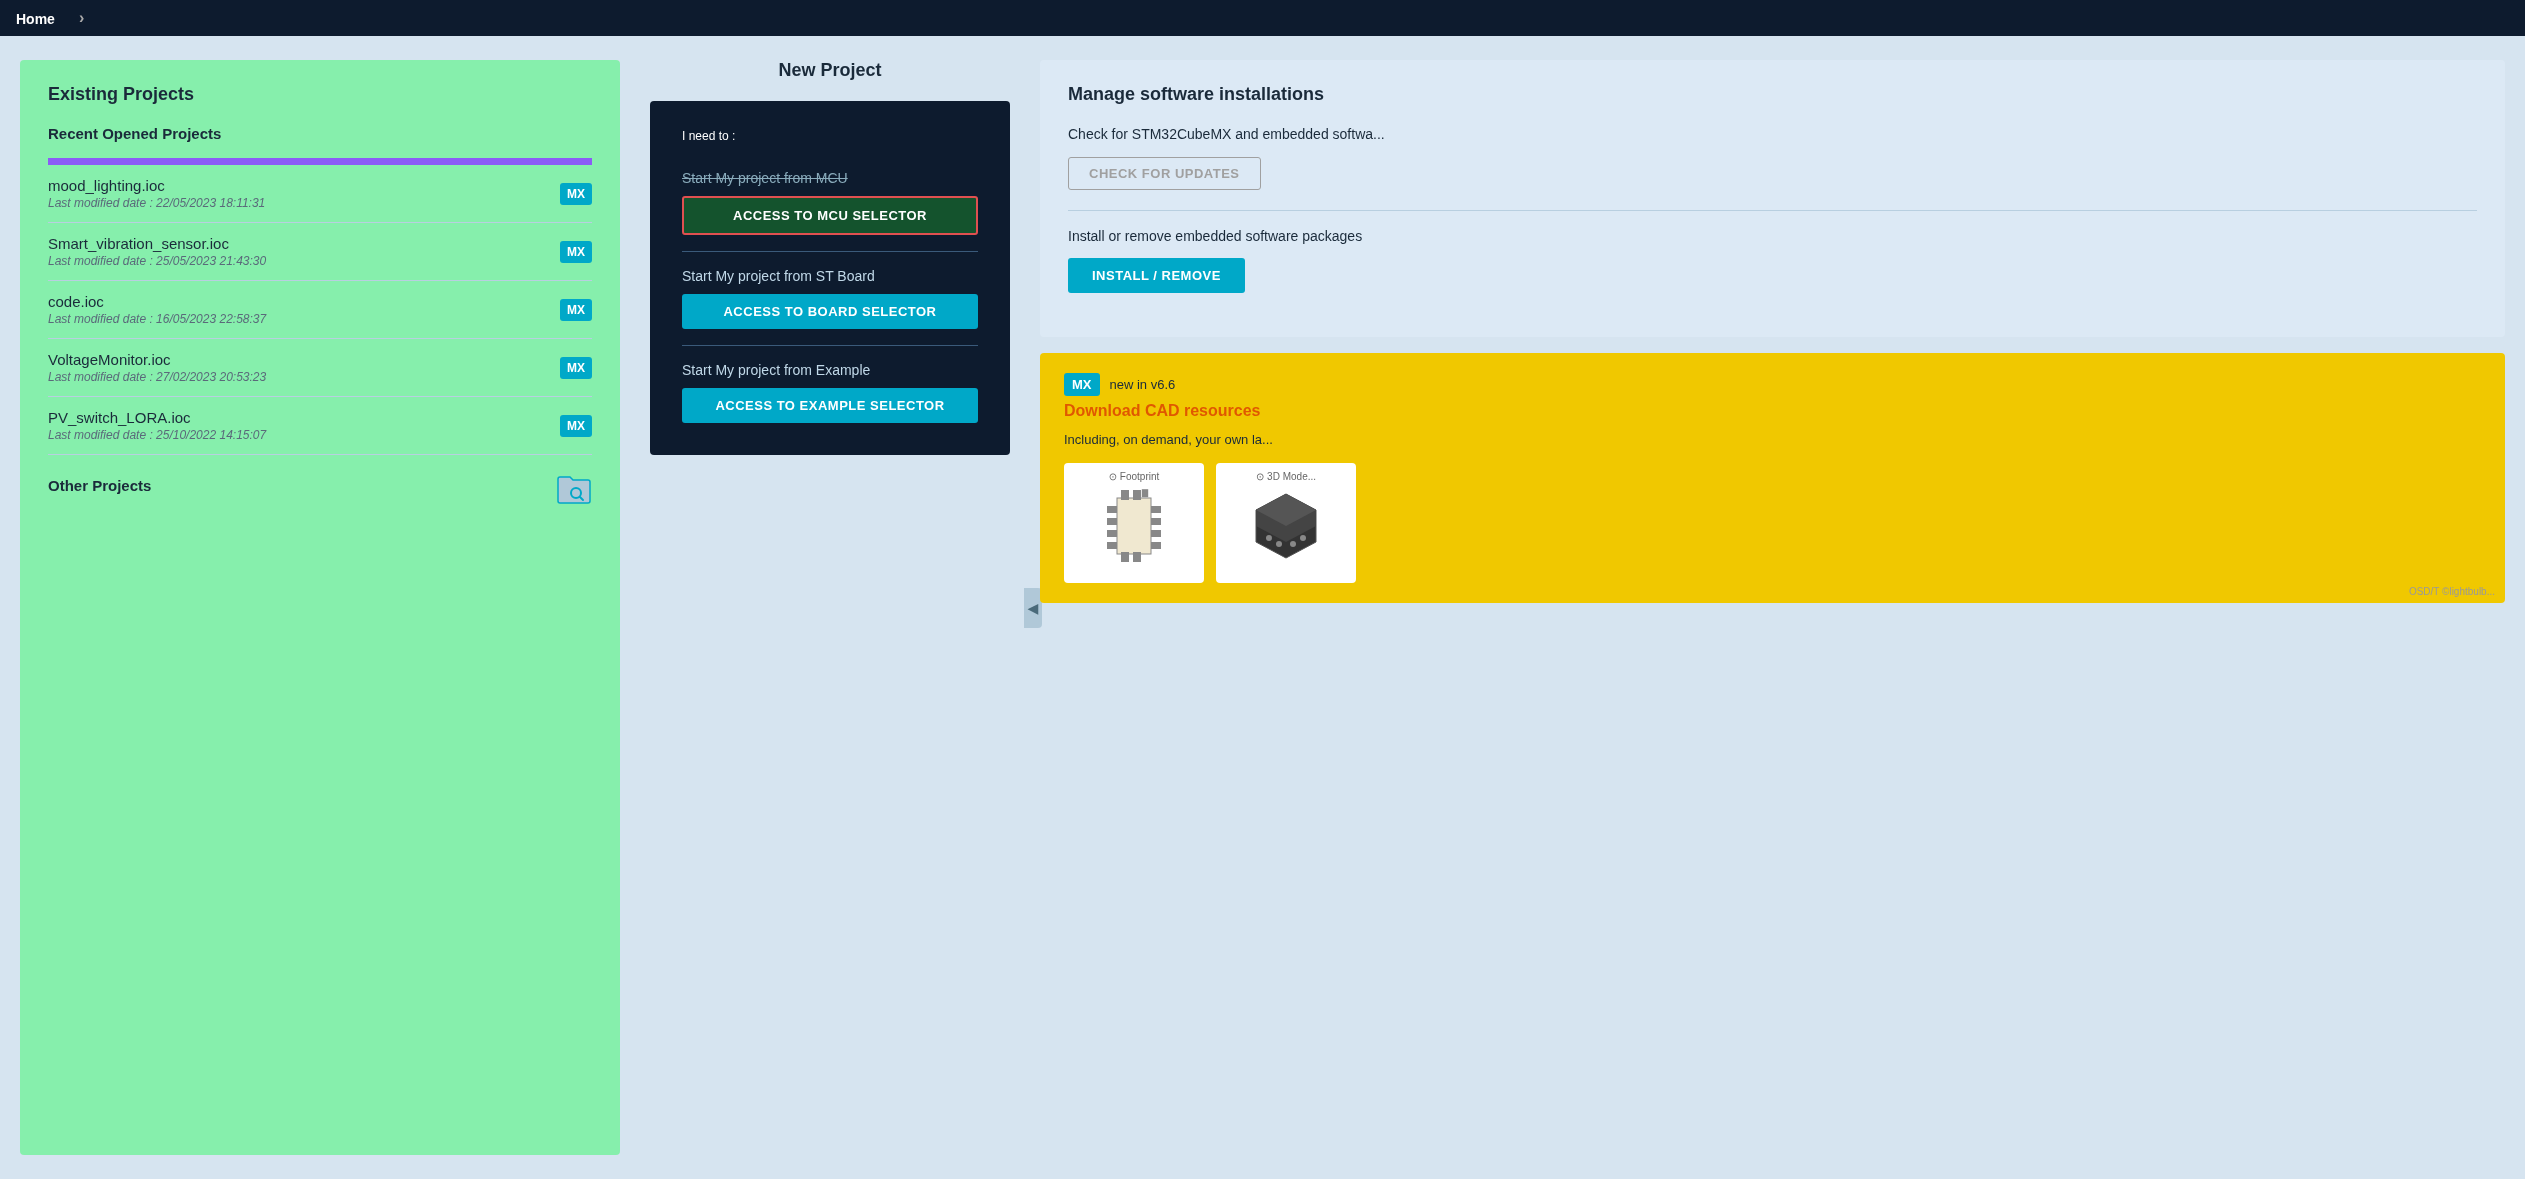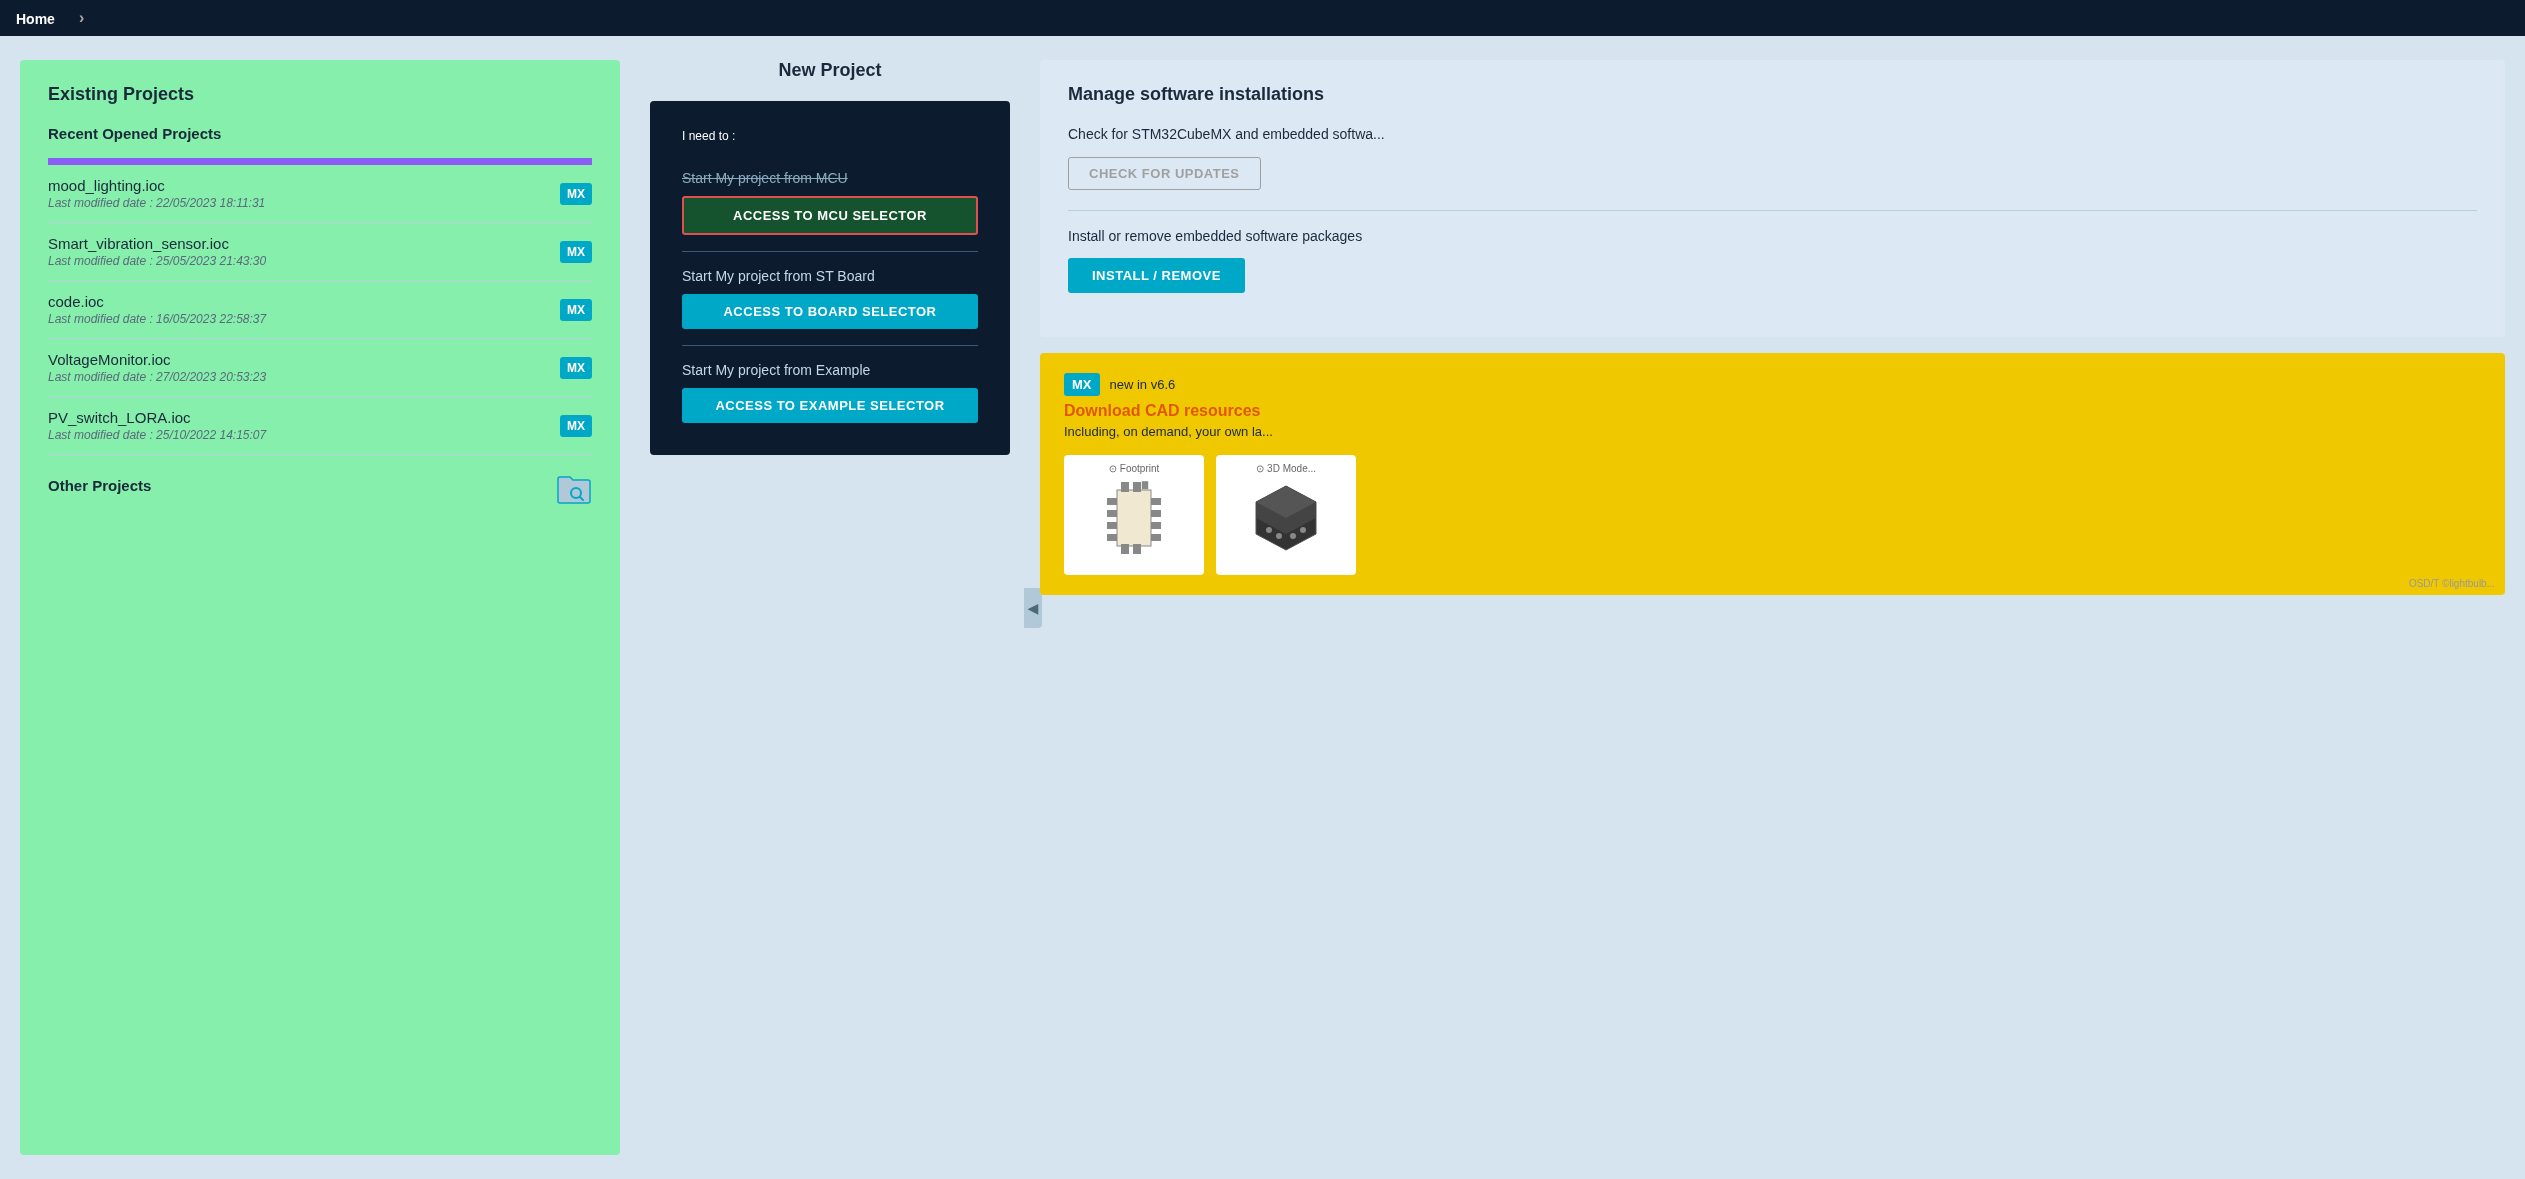--- a/index.html
+++ b/index.html
@@ -282,21 +282,21 @@
 
     .new-version {
       color: #1a2a3a;
       font-size: 13px;
     }
 
     .promo-title {
       color: #e05800;
       font-size: 16px;
       font-weight: bold;
-      margin-bottom: 4px;
+      margin-bottom: 12px;
     }
 
     .promo-subtitle {
       color: #1a2a3a;
       font-size: 13px;
       margin-bottom: 16px;
     }
 
     .promo-images {
       display: flex;

